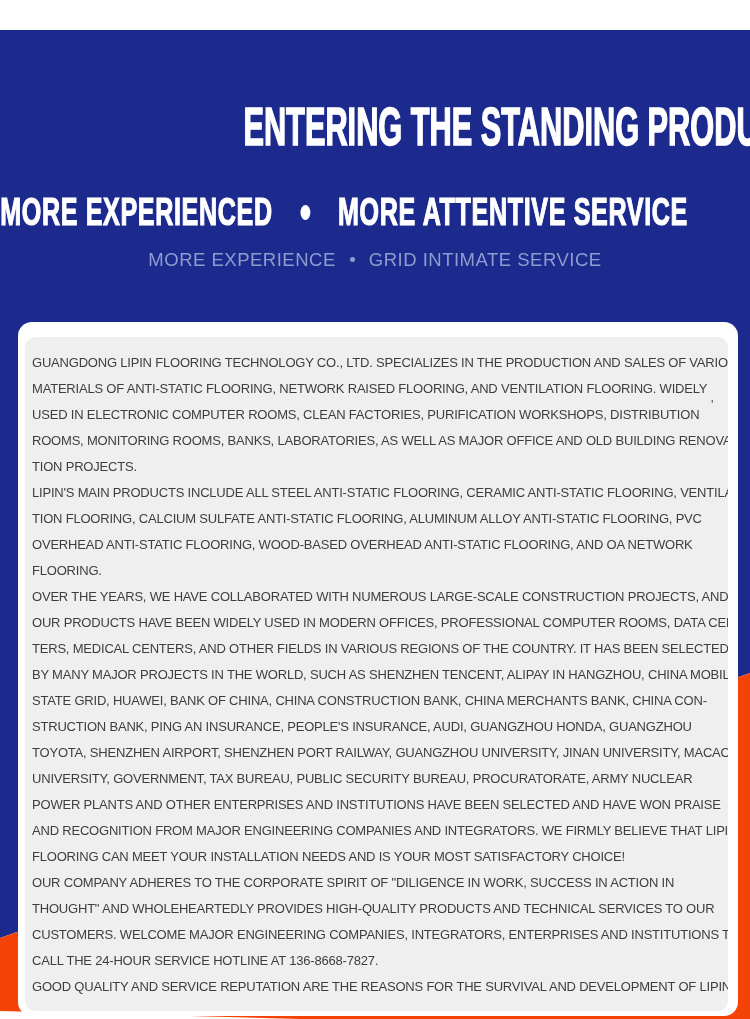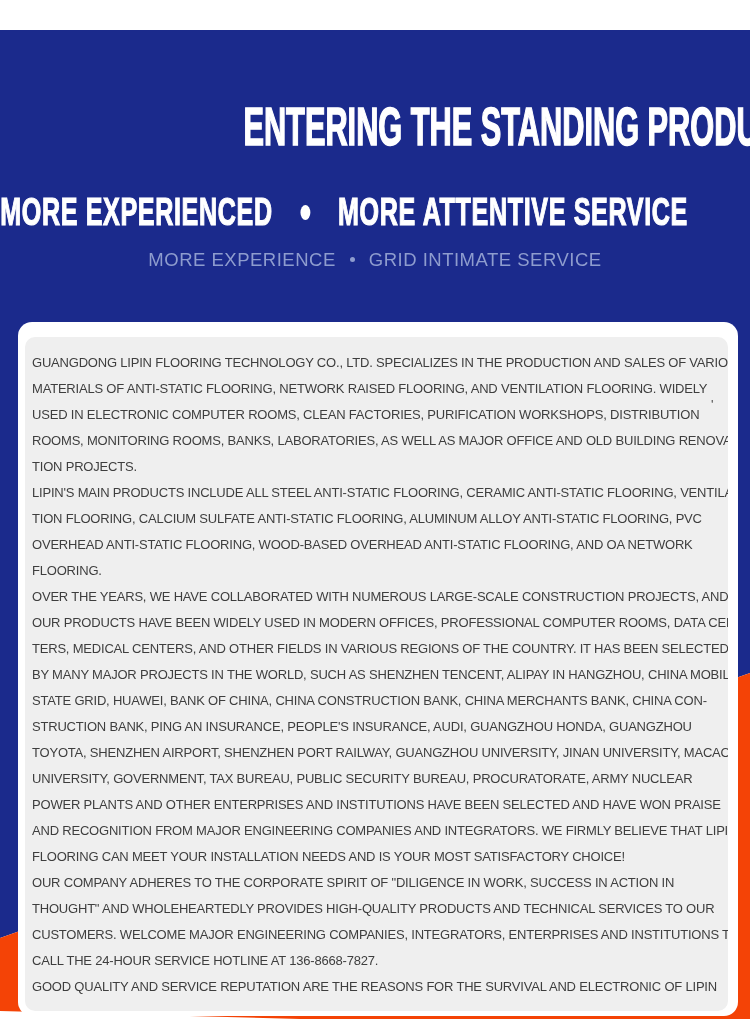--- a/index.html
+++ b/index.html
@@ -203,19 +203,19 @@
 STRUCTION BANK, PING AN INSURANCE, PEOPLE'S INSURANCE, AUDI, GUANGZHOU HONDA, GUANGZHOU
 TOYOTA, SHENZHEN AIRPORT, SHENZHEN PORT RAILWAY, GUANGZHOU UNIVERSITY, JINAN UNIVERSITY, MACAO
 UNIVERSITY, GOVERNMENT, TAX BUREAU, PUBLIC SECURITY BUREAU, PROCURATORATE, ARMY NUCLEAR
 POWER PLANTS AND OTHER ENTERPRISES AND INSTITUTIONS HAVE BEEN SELECTED AND HAVE WON PRAISE
 AND RECOGNITION FROM MAJOR ENGINEERING COMPANIES AND INTEGRATORS. WE FIRMLY BELIEVE THAT LIPIN
 FLOORING CAN MEET YOUR INSTALLATION NEEDS AND IS YOUR MOST SATISFACTORY CHOICE!</div>
       <div class="body-paragraph">OUR COMPANY ADHERES TO THE CORPORATE SPIRIT OF "DILIGENCE IN WORK, SUCCESS IN ACTION IN
 THOUGHT" AND WHOLEHEARTEDLY PROVIDES HIGH-QUALITY PRODUCTS AND TECHNICAL SERVICES TO OUR
 CUSTOMERS. WELCOME MAJOR ENGINEERING COMPANIES, INTEGRATORS, ENTERPRISES AND INSTITUTIONS TO
 CALL THE 24-HOUR SERVICE HOTLINE AT 136-8668-7827.</div>
-      <div class="body-paragraph">GOOD QUALITY AND SERVICE REPUTATION ARE THE REASONS FOR THE SURVIVAL AND ELECTRONIC OF LIPIN</div>
+      <div class="body-paragraph">GOOD QUALITY AND SERVICE REPUTATION ARE THE REASONS FOR THE SURVIVAL AND DEVELOPMENT OF LIPIN</div>
     </div>
   </div>
 
   <span class="stray-mark">'</span>
 
 </div>
 
 </body></html>

